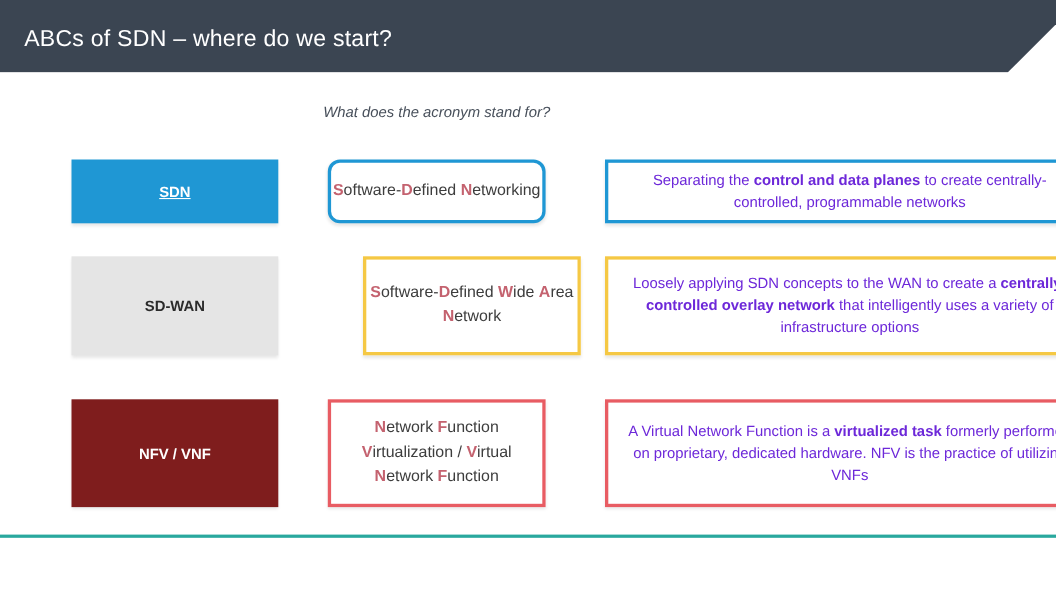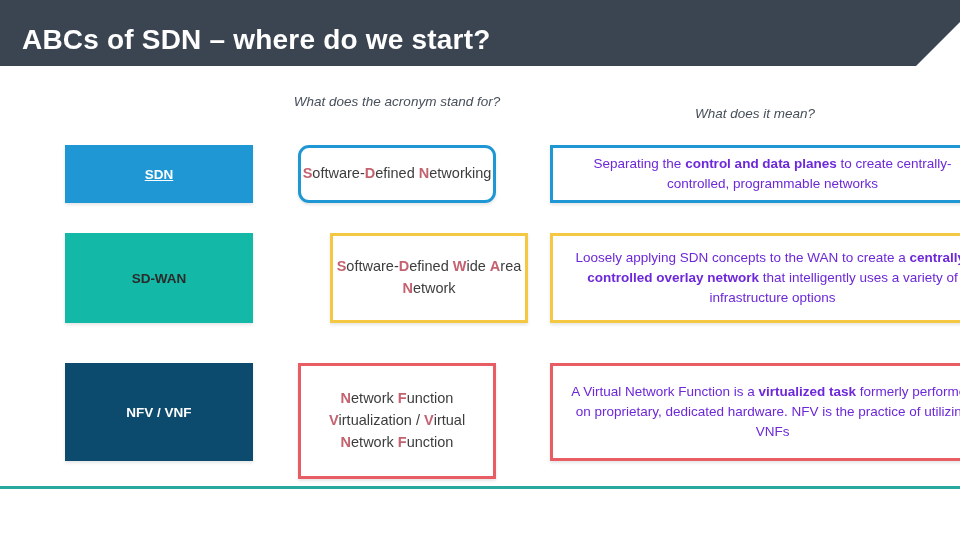--- a/index.html
+++ b/index.html
@@ -13,21 +13,21 @@
 
   
   .header{
     position:absolute;left:0;top:0;width:960px;height:66px;
     background:#3b4552;
     -webkit-clip-path:polygon(0 0, 960px 0, 960px 22px, 916px 66px, 0 66px);
     clip-path:polygon(0 0, 960px 0, 960px 22px, 916px 66px, 0 66px);
   }
   .header-title{
     position:absolute;left:22px;top:24px;
-    color:#ffffff;font-size:28px;font-weight:bold;
+    color:#ffffff;font-size:21px;font-weight:normal;
     letter-spacing:.2px;white-space:nowrap;
   }
 
   
   .table{position:absolute;left:0;top:80px;width:960px;padding-left:44px;}
 
   .thead{position:relative;height:58px;}
   .th{
     position:absolute;top:0;
     text-align:center;
@@ -87,70 +87,69 @@
   
   .row-1 .cell-label{top:7px;height:58px;background:#1f97d4;color:#ffffff;text-decoration:underline;}
   .row-1 .cell-acronym{top:7px;height:58px;border-width:3px;border-color:#1f97d4;border-radius:11px;}
   .row-1 .cell-meaning{top:7px;height:58px;border-width:3px;border-color:#1f97d4;}
 
   .row-2 .cell-label{top:5px;height:90px;background:#f5c844;color:#2b2b2b;}
   .row-2 .cell-acronym{top:5px;height:90px;border-width:3px;border-color:#f0c24a;margin-left:32px;}
   .row-2 .cell-meaning{top:5px;height:90px;border-width:3px;border-color:#f0c24a;}
 
   .row-3 .cell-label{top:5px;height:98px;background:#e85c63;color:#ffffff;}
-  .row-3 .cell-acronym{top:5px;height:116px;border-width:3px;border-color:#e85c63;}
+  .row-3 .cell-acronym{top:5px;height:98px;border-width:3px;border-color:#e85c63;}
   .row-3 .cell-meaning{top:5px;height:98px;border-width:3px;border-color:#e85c63;}
 
   
   .footer-rule{
     position:absolute;left:0;top:486px;width:960px;height:3px;background:#29a89e;
   }
   .footer{
     position:absolute;left:0;top:489px;width:960px;height:51px;background:#ffffff;
   }
 </style>
 </head>
 <body>
 
 <div class="header" style="background: rgb(59, 69, 82);"></div>
 <div class="header-title">ABCs of SDN – where do we start?</div>
 
 <div class="table">
 
   <div class="thead">
     <div class="th th-acronym">What does the acronym stand for?</div>
-    <div class="th th-meaning">What does it mean?</div>
   </div>
 
   <div class="row row-1">
     <div class="cell-label" style="background: rgb(31, 151, 212);">
       <span>SDN</span>
     </div>
     <div class="cell-acronym" style="border-color: rgb(31, 151, 212);">
       <span><span class="hl" style="color: rgb(196, 98, 111);">S</span><span>oftware-</span><span class="hl" style="color: rgb(196, 98, 111);">D</span><span>efined </span><span class="hl" style="color: rgb(196, 98, 111);">N</span><span>etworking</span></span>
     </div>
     <div class="cell-meaning" style="border-color: rgb(31, 151, 212);">
       <span><span>Separating the </span><b>control and data planes</b><span> to create centrally-controlled, programmable networks</span></span>
     </div>
   </div>
 
   <div class="row row-2">
-    <div class="cell-label" style="background: #14b8a6;">
+    <div class="cell-label" style="background: #e5e5e5;">
       <span>SD-WAN</span>
     </div>
     <div class="cell-acronym" style="border-color: rgb(245, 200, 68);">
       <span><span class="hl" style="color: rgb(196, 98, 111);">S</span><span>oftware-</span><span class="hl" style="color: rgb(196, 98, 111);">D</span><span>efined </span><span class="hl" style="color: rgb(196, 98, 111);">W</span><span>ide </span><span class="hl" style="color: rgb(196, 98, 111);">A</span><span>rea </span><span class="hl" style="color: rgb(196, 98, 111);">N</span><span>etwork</span></span>
     </div>
     <div class="cell-meaning" style="border-color: rgb(245, 200, 68); text-align: center;">
       <span><span>Loosely applying SDN concepts to the WAN to create a </span><b>centrally-controlled overlay network</b><span> that intelligently uses a variety of infrastructure options</span></span>
     </div>
   </div>
 
   <div class="row row-3">
-    <div class="cell-label" style="background: #0c4a6e;">
+    <div class="cell-label" style="background: #7f1d1d;">
       <span>NFV / VNF</span>
     </div>
     <div class="cell-acronym" style="border-color: rgb(232, 92, 99);">
       <span><span class="hl" style="color: rgb(196, 98, 111);">N</span><span>etwork </span><span class="hl" style="color: rgb(196, 98, 111);">F</span><span>unction </span><span class="hl" style="color: rgb(196, 98, 111);">V</span><span>irtualization / </span><span class="hl" style="color: rgb(196, 98, 111);">V</span><span>irtual </span><span class="hl" style="color: rgb(196, 98, 111);">N</span><span>etwork </span><span class="hl" style="color: rgb(196, 98, 111);">F</span><span>unction</span></span>
     </div>
     <div class="cell-meaning" style="border-color: rgb(232, 92, 99);">
       <span><span>A Virtual Network Function is a </span><b>virtualized task</b><span> formerly performed on proprietary, dedicated hardware. NFV is the practice of utilizing VNFs</span></span>
     </div>
   </div>
 

